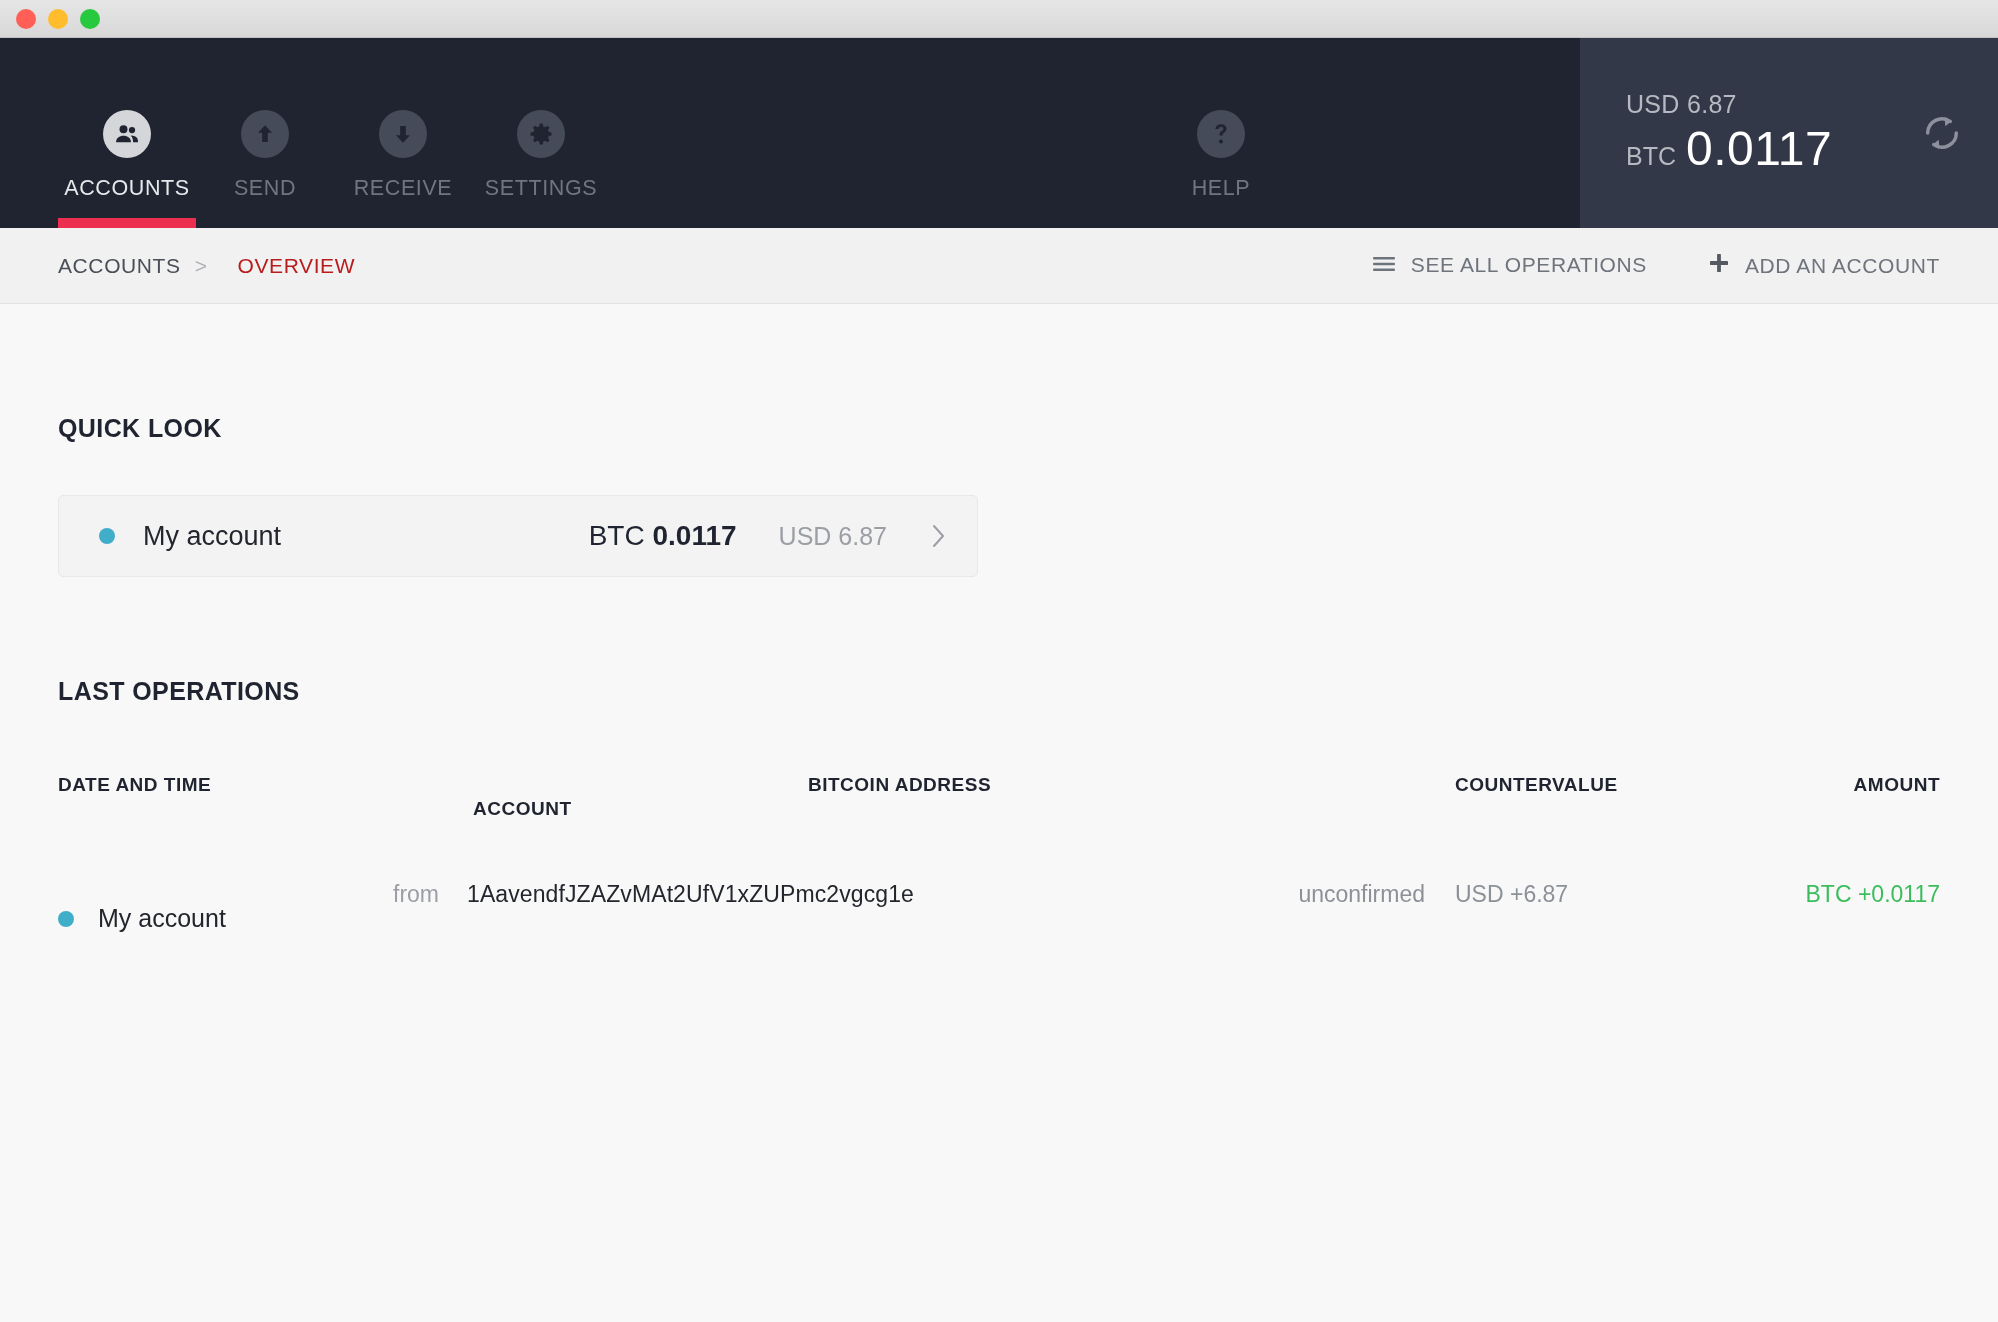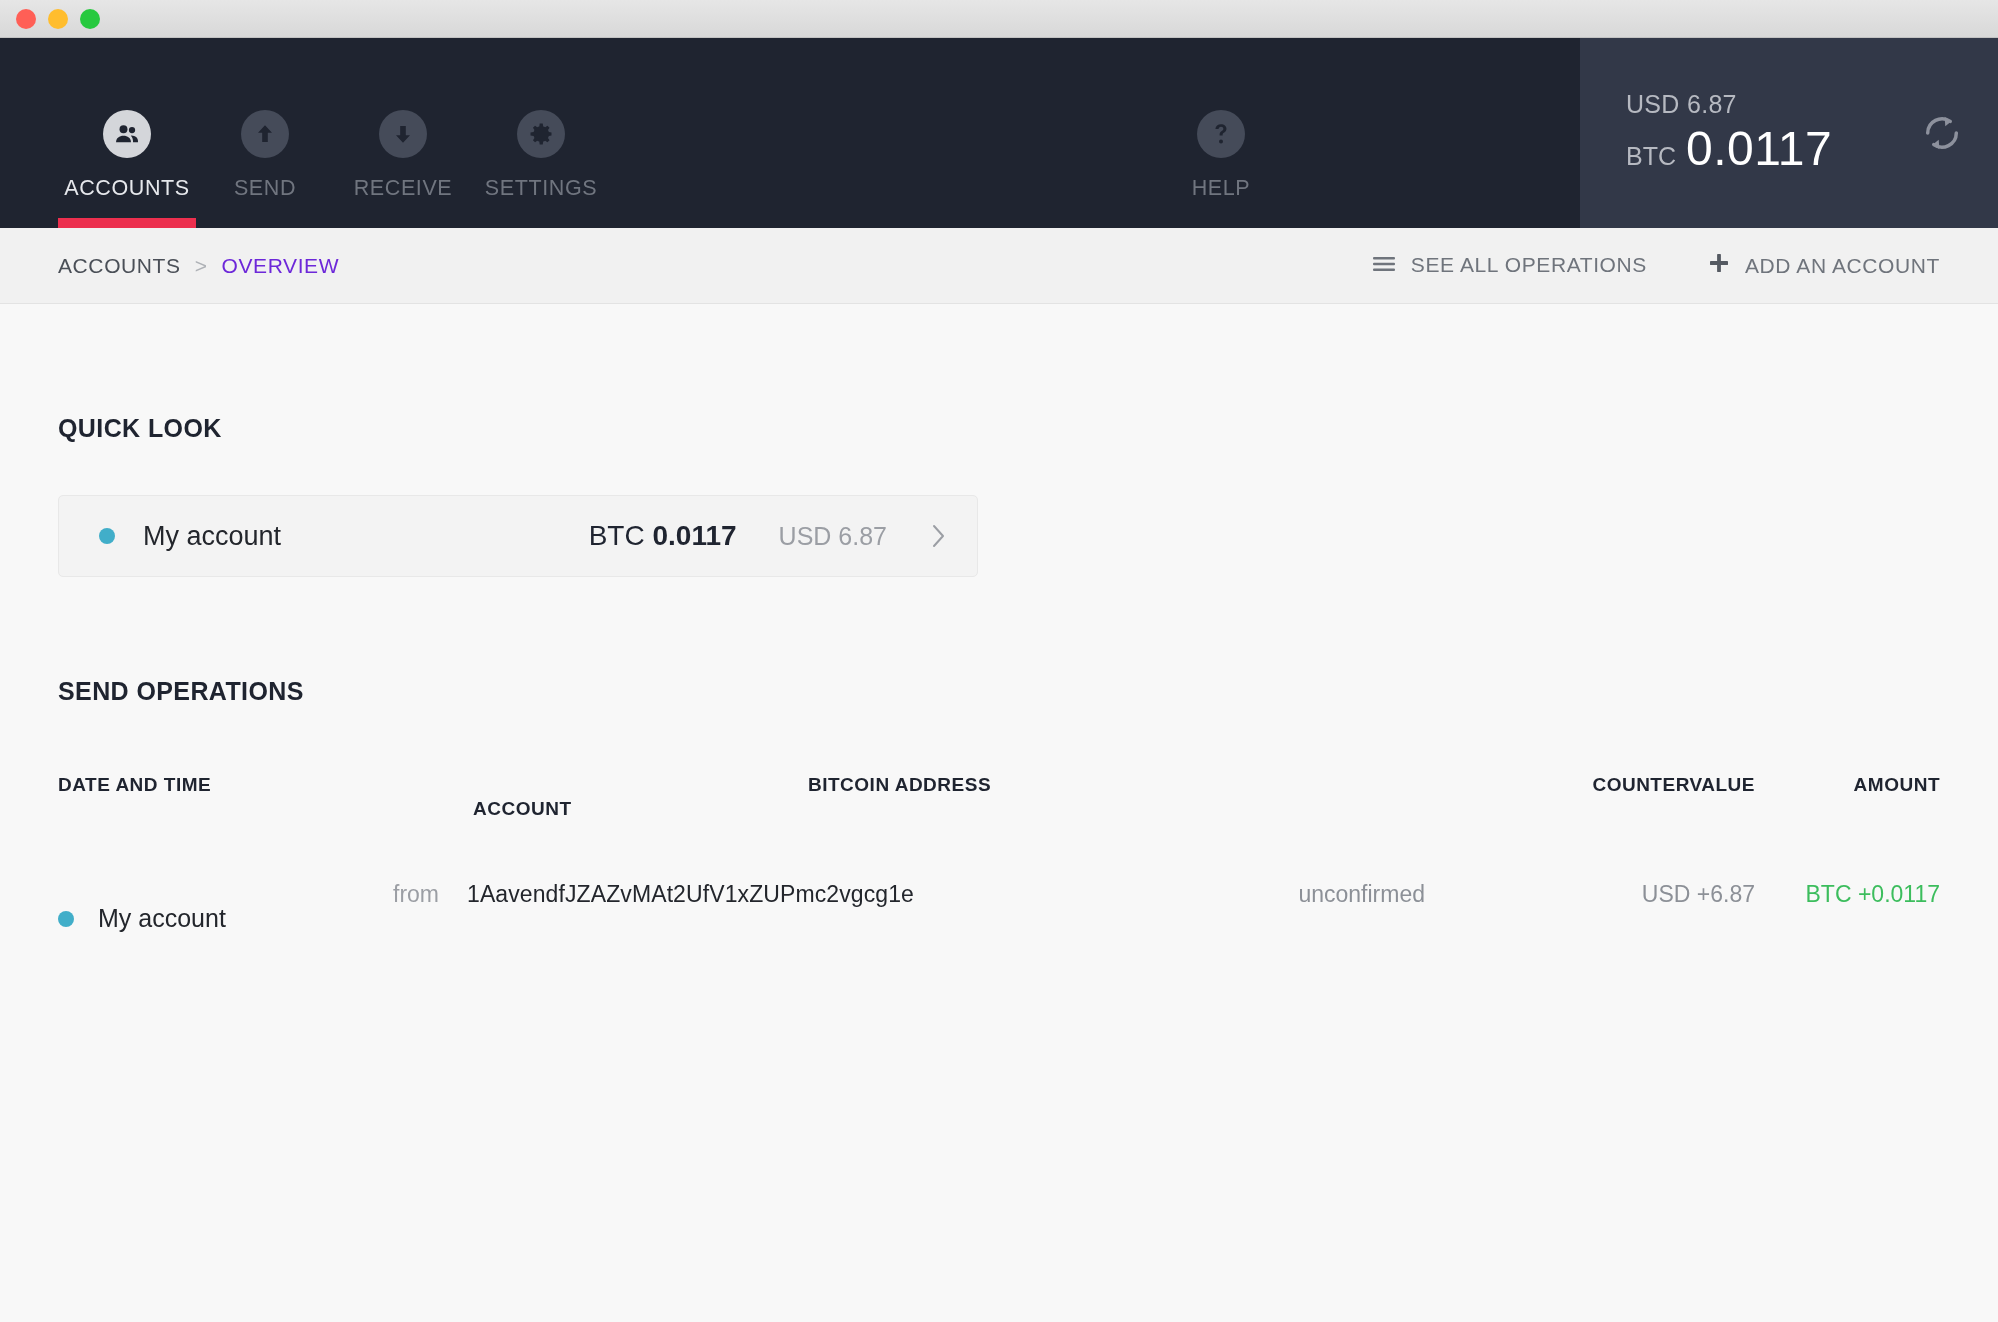--- a/index.html
+++ b/index.html
@@ -92,21 +92,21 @@
   .crumbbar {
     height: 76px;
     background: #f1f1f1;
     border-bottom: 1px solid #e3e3e3;
     display: flex; align-items: center;
     padding: 0 58px 0 58px;
   }
   .crumbs { display: flex; align-items: center; gap: 14px; font-size: 21px; letter-spacing: .6px; }
   .crumb-root { color: #4a4f57; cursor: pointer; }
   .crumb-sep  { color: #aeb1b6; }
-  .crumb-cur  { color: #6d28d9; }
+  .crumb-cur  { color: #b91c1c; margin-left: 16px; }
   .crumb-actions { margin-left: auto; display: flex; align-items: flex-start; gap: 62px; }
   .crumb-action {
     display: flex; align-items: center; gap: 16px;
     font-size: 21px; letter-spacing: .6px; color: #6f747c; cursor: pointer;
   }
 
   
   .main { padding: 58px 58px 0 58px; }
   .section-title {
     font-size: 25px; font-weight: 700; color: #1f2430;
@@ -136,21 +136,21 @@
 
   
   .lo-wrap { margin-top: 100px; }
   .ops-table { width: 100%; margin-top: 44px; }
   .ops-head, .ops-row { display: flex; align-items: center; }
   .ops-head { font-size: 19px; font-weight: 700; color: #1f2430; letter-spacing: .5px; }
   .ops-row  { margin-top: 36px; }
   .c-date   { width: 415px; }
   .c-acct   { width: 335px; margin-top: 48px; }
   .c-addr   { flex: 1; }
-  .c-cv     { width: 300px; text-align: right; }
+  .c-cv     { width: 300px; text-align: left; }
   .c-amt    { width: 185px; text-align: right; }
 
   .ops-row .c-date { font-size: 23px; color: #8c9097; }
   .ops-row .c-acct { display: flex; align-items: center; font-size: 25px; color: #23262c; }
   .ops-row .c-acct .acct-dot { width: 16px; height: 16px; margin-right: 24px; }
   .ops-row .c-addr { display: flex; align-items: center; font-size: 23px; color: #23262c; }
   .addr-from { color: #9b9ea4; margin-right: 28px; }
   .addr-val { letter-spacing: .1px; }
   .addr-status { margin-left: auto; margin-right: 30px; font-size: 23px; color: #8c9097; }
   .ops-row .c-cv  { font-size: 23px; color: #8c9097; }
@@ -291,21 +291,21 @@
       </span>
       <span class="acct-chev">
         <svg width="16" height="26" viewBox="0 0 16 26" fill="none" stroke="#9b9ea4" stroke-width="2" stroke-linecap="round" stroke-linejoin="round">
           <path d="M3 3l9 10-9 10"></path>
         </svg>
       </span>
     </div>
   </div>
 
   <div class="lo-wrap">
-    <div class="section-title">SEND OPERATIONS</div>
+    <div class="section-title">LAST OPERATIONS</div>
 
     <div class="ops-table">
       <div class="ops-head">
         <div class="c-date">DATE AND TIME</div>
         <div class="c-acct">ACCOUNT</div>
         <div class="c-addr">BITCOIN ADDRESS</div>
         <div class="c-cv">COUNTERVALUE</div>
         <div class="c-amt">AMOUNT</div>
       </div>
 

